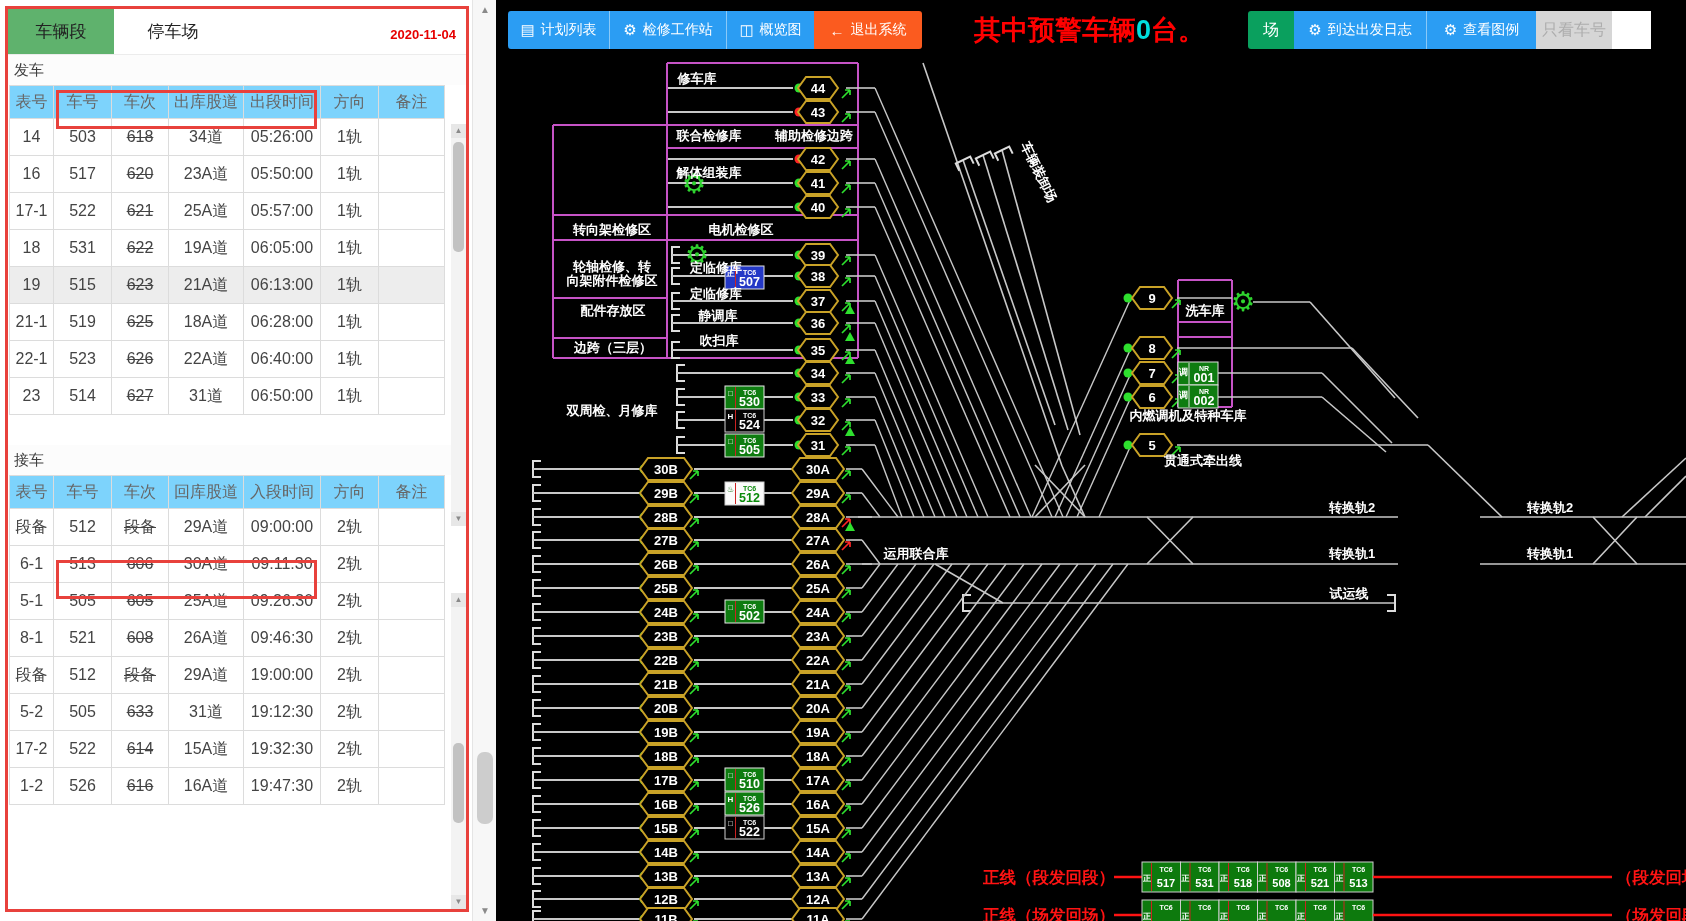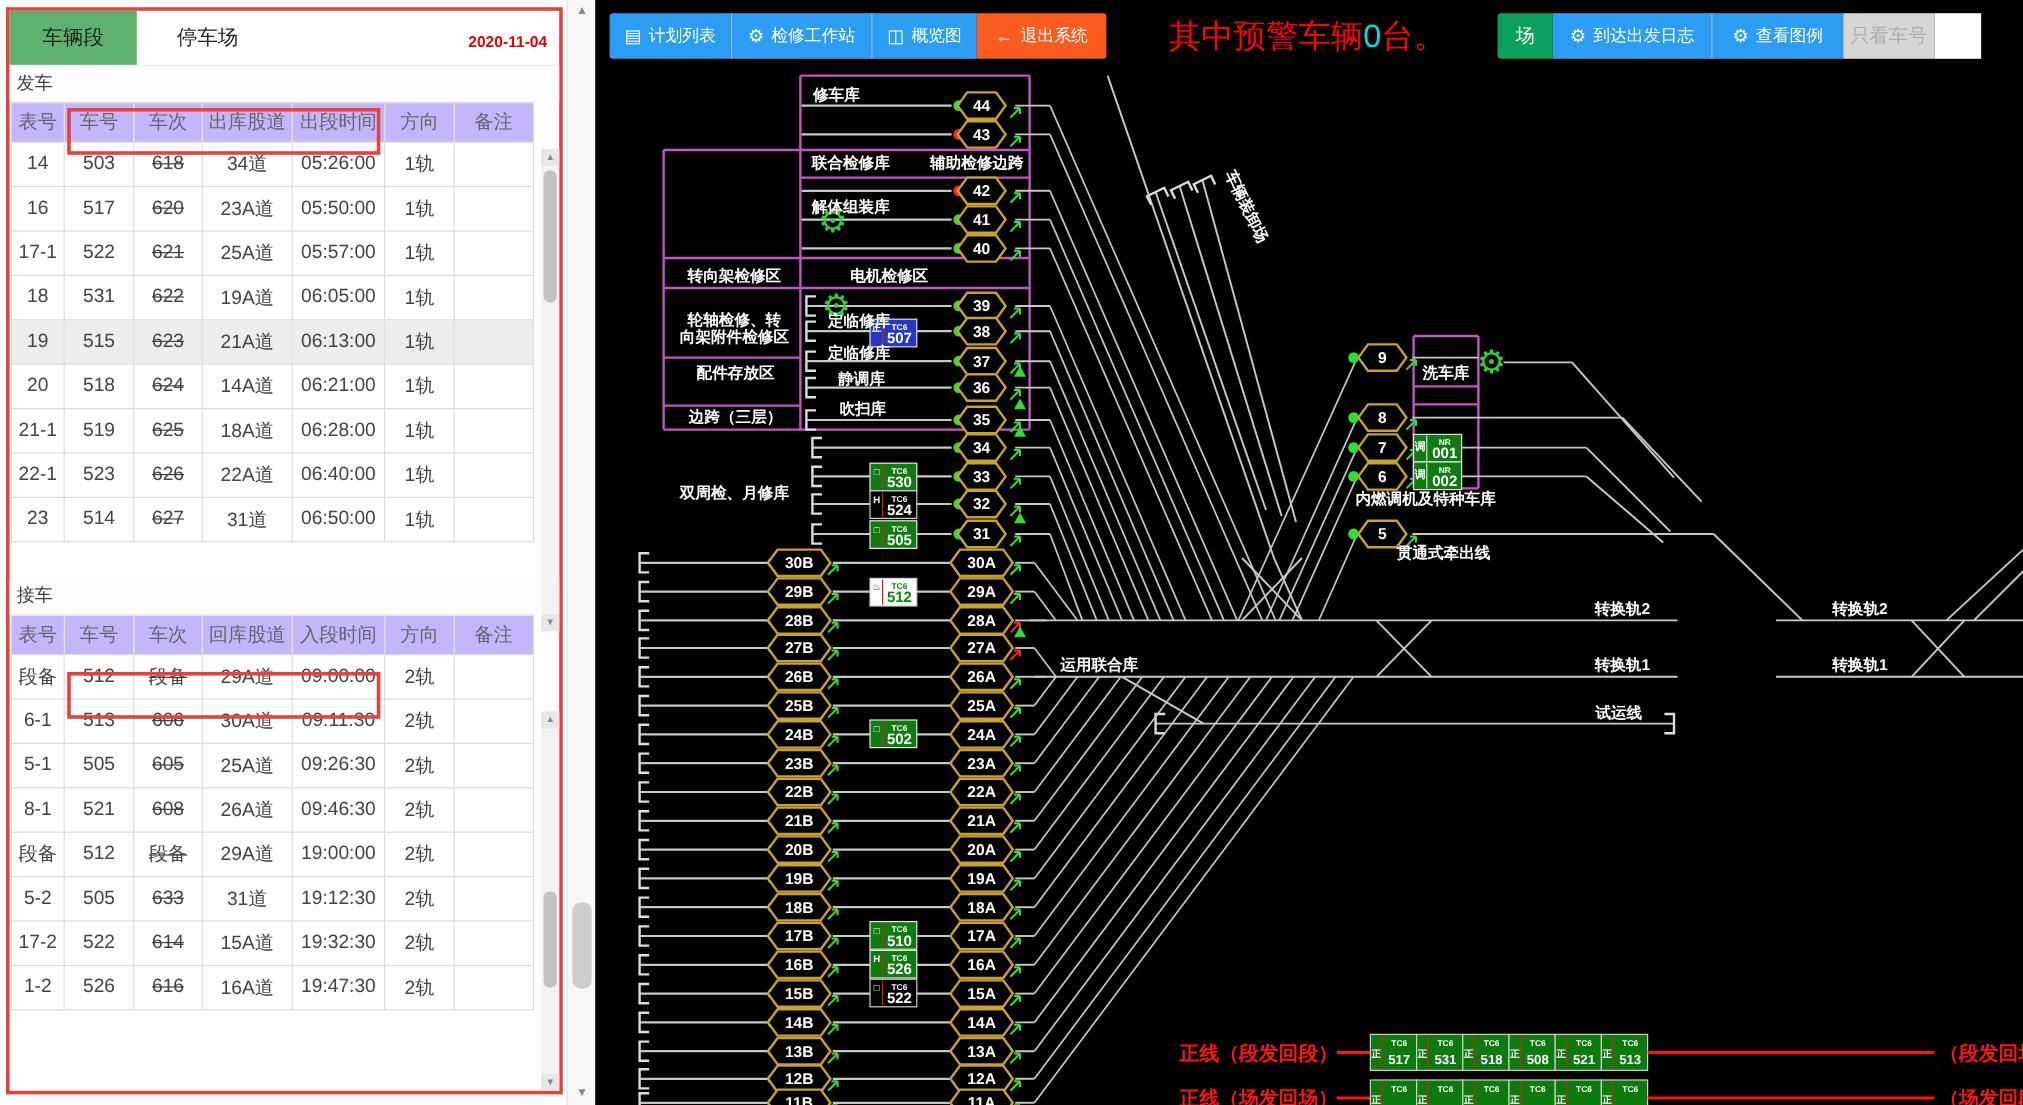--- a/index.html
+++ b/index.html
@@ -12,21 +12,21 @@
   #red-frame { position:absolute; left:5px; top:6px; width:464px; height:906px; border:3px solid #e8413c; background:#fff; }
   .tabs { position:relative; height:46px; border-bottom:1px solid #ececec; display:flex; align-items:stretch; }
   .tab { display:flex; align-items:center; justify-content:center; font-size:17px; color:#222; cursor:pointer; }
   .tab.active { background:var(--tab-green,#5fb26d); }
   .tab.depot { width:106px; }
   .tab.yard  { width:118px; }
   .date { position:absolute; right:10px; top:3px; height:46px; line-height:46px; font-size:13px; font-weight:bold; color:var(--date-red,#e60000); }
   .section-label { height:30px; line-height:30px; padding-left:6px; font-size:15px; color:#404040; background:#fcfcfc; }
   table.sched { border-collapse:collapse; margin-left:1px; table-layout:fixed; width:436px; background:#fff; }
   table.sched th, table.sched td { border:1px solid #dcdcdc; text-align:center; font-weight:normal; color:#444; overflow:hidden; white-space:nowrap; }
-  table.sched th { height:33px; font-size:16px; color:#666; background:#c4b5fd; }
+  table.sched th { height:33px; font-size:16px; color:#666; background:#7dd3fc; }
   table.sched td { height:37px; font-size:16px; }
   table.sched td.strike { text-decoration:line-through; }
   tr.hl td { background:#ededed;text-align:center; }
   .red-box { position:absolute; border:3px solid #e8413c; pointer-events:none; }
   
   .sb { position:absolute; width:15px; background:#f3f3f3; }
   .sb .arr { position:absolute; left:0; width:15px; height:14px; background:#e7e7e7; color:#8a8a8a; font-size:8px; line-height:14px; text-align:center; }
   .sb .thumb { position:absolute; left:2px; width:11px; background:#c2c2c2; border-radius:5px; }
   
   #page-sb { position:absolute; left:472px; top:0; width:24px; height:921px; background:#f7f7f7; border-left:1px solid #e5e5e5; }
@@ -41,21 +41,21 @@
   #toolbar { position:absolute; left:496px; top:11px; height:38px; width:1190px; pointer-events:none; }
   #toolbar * { pointer-events:auto; }
   .tb-group { position:absolute; top:0; height:38px; display:flex; }
   .tb-btn { height:38px; display:flex; align-items:center; justify-content:center; gap:6px; color:#fff; font-size:14px; background:var(--btn-blue,#2b9df3); border:none; cursor:pointer; }
   .tb-btn .ticon { font-size:15px; }
   .tb-btn.blue + .tb-btn.blue { border-left:1px solid rgba(255,255,255,.45); }
   .tb-btn.orange { background:var(--btn-orange,#fb5b1f); }
   .tb-btn.green { background:var(--btn-green,#0aa05e); font-size:16px; }
   .tb-btn.gray { background:#d6d6d6; color:#adadad; font-size:16px; }
   .first-r { border-radius:3px 0 0 3px; } .last-r { border-radius:0 3px 3px 0; }
-  #warning { position:absolute; left:478px; top:0; height:38px; line-height:38px; font-size:27px; font-weight:normal; color:var(--warn-red,#ff0000); white-space:nowrap; }
+  #warning { position:absolute; left:478px; top:0; height:38px; line-height:38px; font-size:27px; font-weight:bold; color:var(--warn-red,#ff0000); white-space:nowrap; }
   #warning .cnt { color:var(--warn-cyan,#00dfdf); }
   #onlycar-box { width:39px; height:38px; background:#fff; }
 </style>
 </head>
 <body>
 
 <div id="stage">
 
   <div id="left-panel">
     <div id="red-frame">
@@ -123,29 +123,20 @@
                 <td>06:05:00</td>
                 <td>1轨</td>
                 <td></td>
               </tr>
               <tr class="hl">
                 <td>19</td>
                 <td>515</td>
                 <td class="strike">623</td>
                 <td>21A道</td>
                 <td>06:13:00</td>
-                <td>1轨</td>
-                <td></td>
-              </tr>
-              <tr>
-                <td>20</td>
-                <td>518</td>
-                <td class="strike">624</td>
-                <td>14A道</td>
-                <td>06:21:00</td>
                 <td>1轨</td>
                 <td></td>
               </tr>
               <tr>
                 <td>21-1</td>
                 <td>519</td>
                 <td class="strike">625</td>
                 <td>18A道</td>
                 <td>06:28:00</td>
                 <td>1轨</td>

